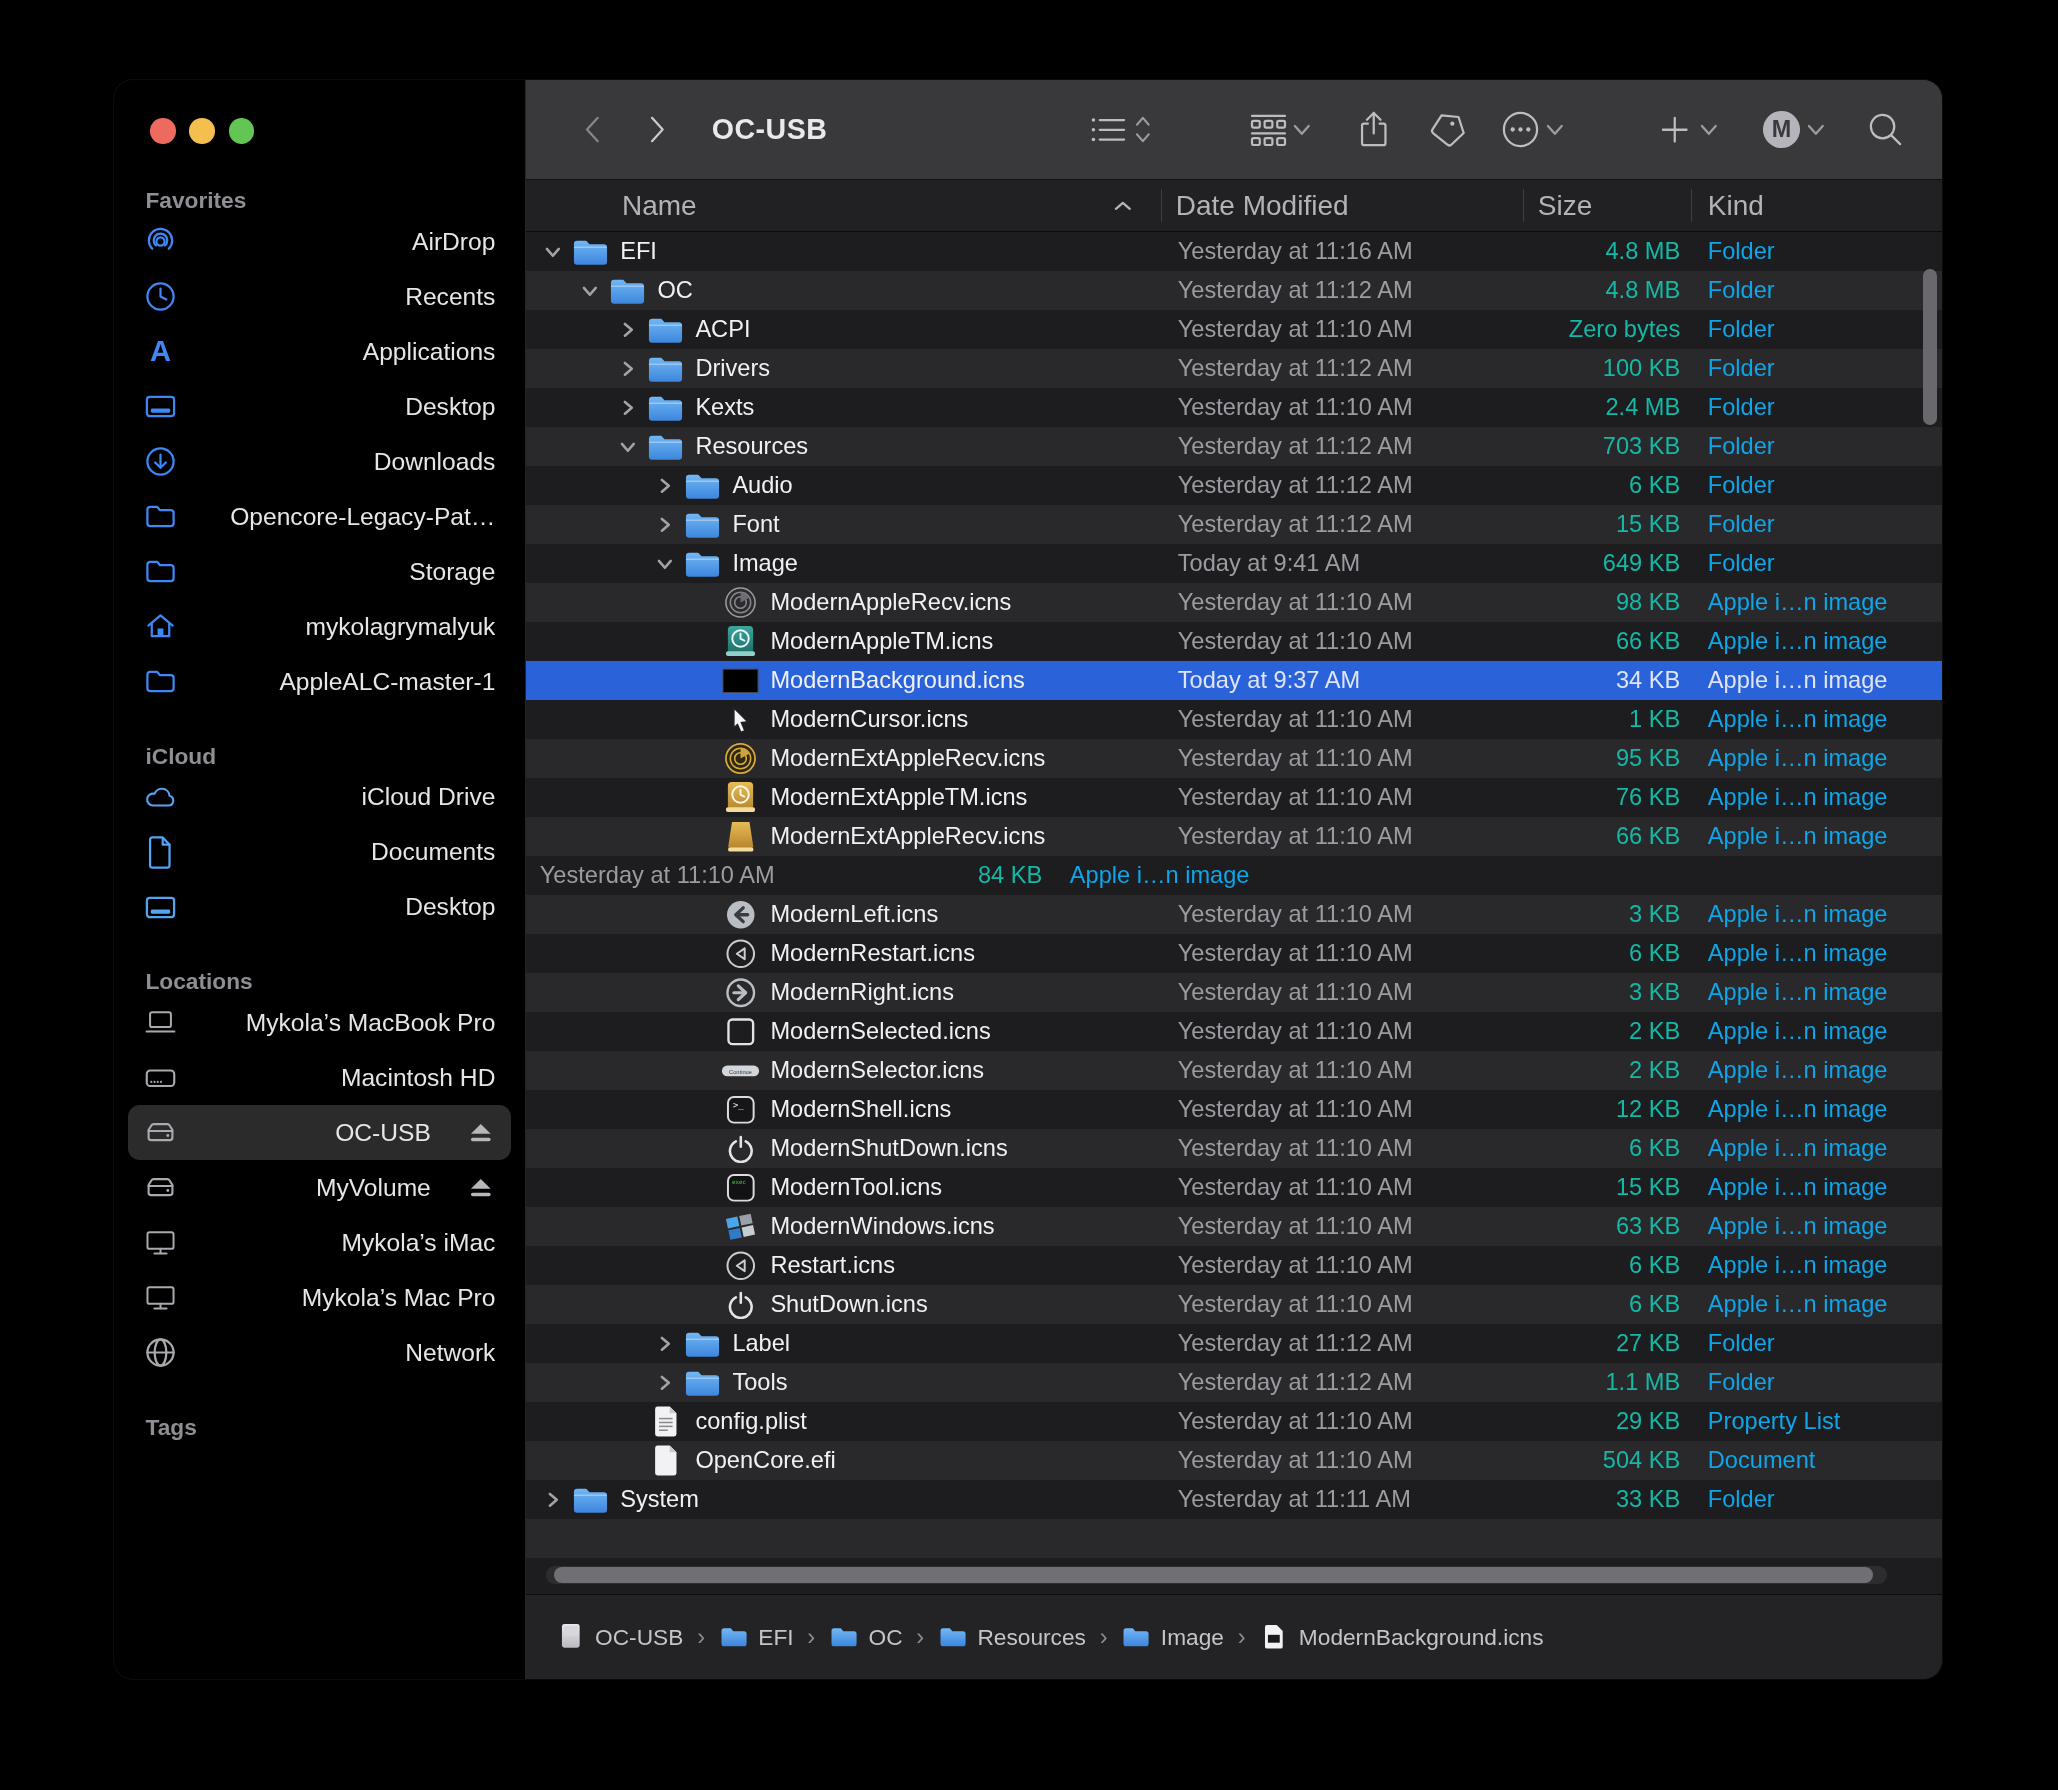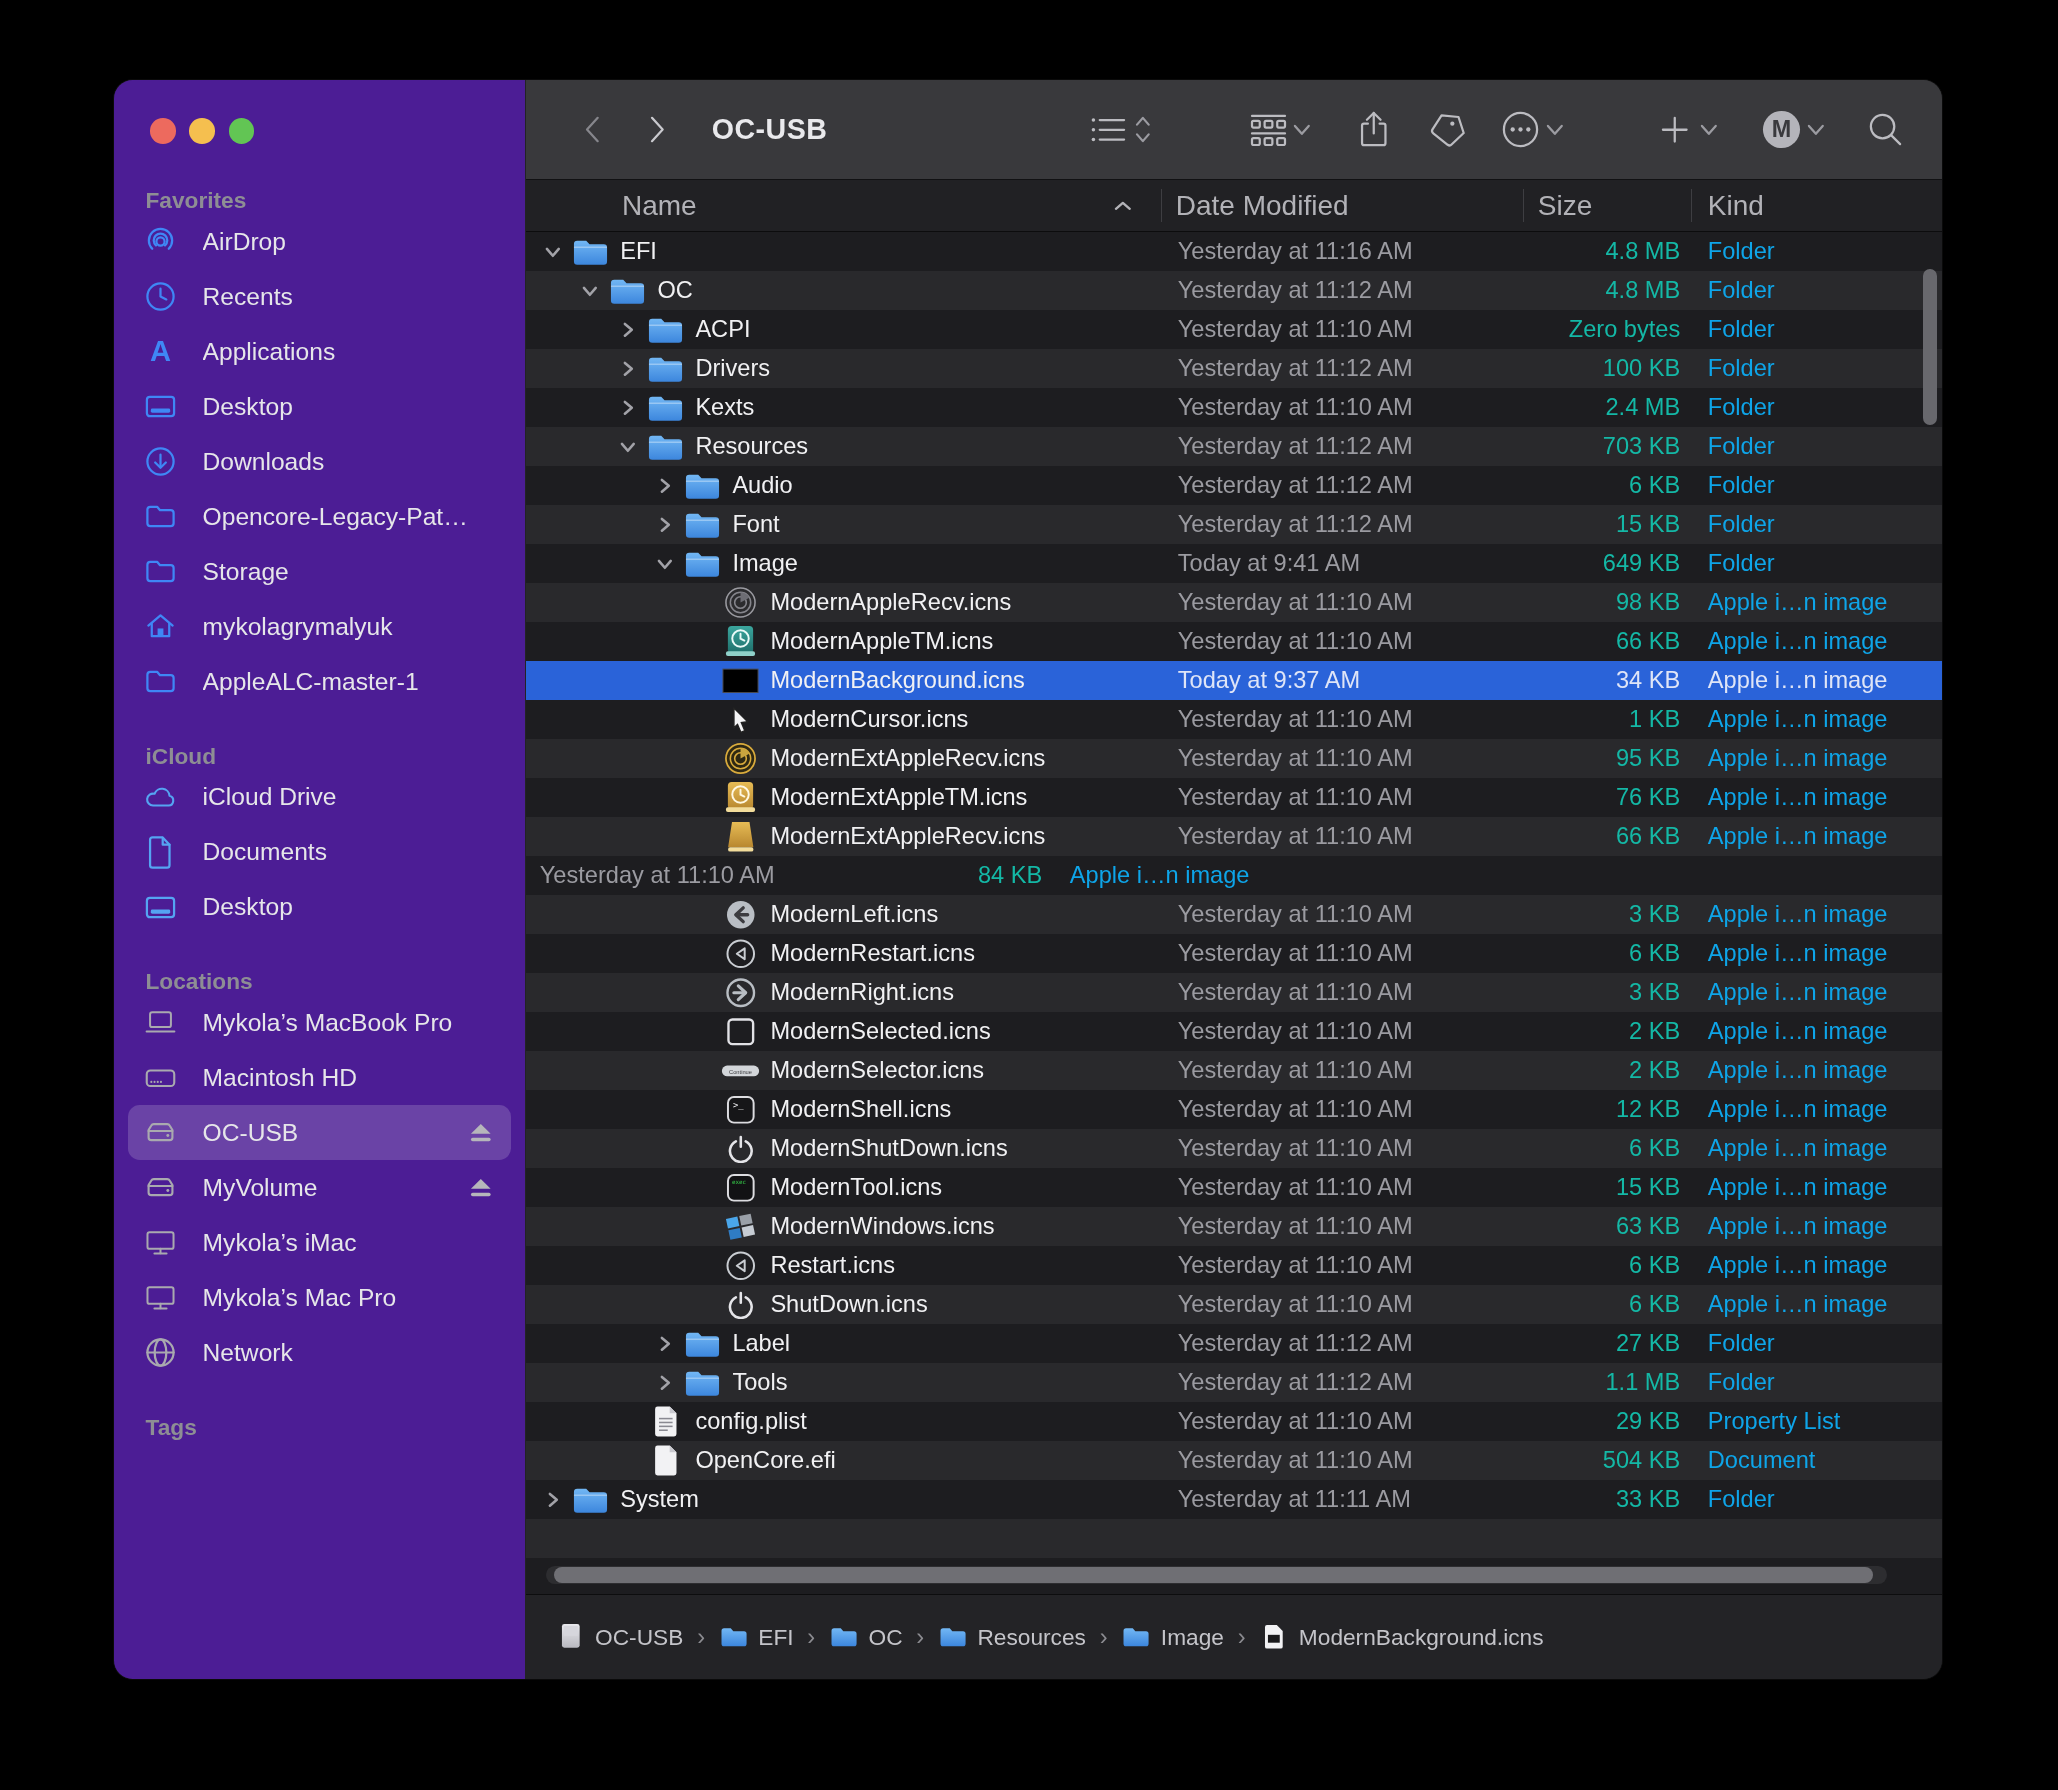--- a/index.html
+++ b/index.html
@@ -1,26 +1,26 @@
 <!DOCTYPE html>
 <html><head>
 <meta charset="utf-8">
 <style>
   * { margin:0; padding:0; box-sizing:border-box; }
   html,body { width:2059px; height:1791px; background:#000; font-family:"Liberation Sans","DejaVu Sans",sans-serif; overflow:hidden; }
   .window { position:absolute; left:113px; top:79px; width:1830px; height:1601px;
     border-radius:19.7px; overflow:hidden; display:flex; background:#1e1e20;
     box-shadow:0 39px 89px rgba(0,0,0,.8); border:1px solid #0a0a0a; }
   
-  .sidebar { width:412px; background:#4c1d95; flex:none; position:relative; border-right:1px solid #232325; }
+  .sidebar { width:412px; background:#000000; flex:none; position:relative; border-right:1px solid #232325; }
   .traffic { position:absolute; left:36px; top:38px; display:flex; gap:13.8px; }
   .traffic span { width:25.6px; height:25.6px; border-radius:50%; display:block; }
   .sb-scroll { position:absolute; top:95px; left:0; right:0; bottom:0; padding:0 13.8px; }
   .sb-header { font-size:22.7px; font-weight:700; color:#8e8e94; padding:0 17.7px; height:39px; display:flex; align-items:flex-end; }
-  .sb-item { height:55px; display:flex; align-items:center; gap:26px; padding:0 15.8px; border-radius:11.8px; color:#e6e6e9; font-size:24.6px; position:relative; }
+  .sb-item { height:55px; display:flex; align-items:center; gap:35px; padding:0 15.8px; border-radius:11.8px; color:#e6e6e9; font-size:24.6px; position:relative;text-align:right; }
   .sb-item.selected { background:rgba(255,255,255,.17); }
   .sb-item .ic { width:33px; height:33px; flex:none; display:flex; align-items:center; justify-content:center; }
   .sb-item .lbl { white-space:nowrap; overflow:hidden; text-overflow:ellipsis; flex:1; }
   .sb-item .eject { margin-left:auto; flex:none; width:29.6px; height:29.6px; color:#b6b6bb; }
   .c-fav { color:#3f87f5; } .c-icl { color:#55a4f2; } .c-loc { color:#a9a9af; }
   .sb-gap { height:21.7px; }
   
   .main { flex:1; display:flex; flex-direction:column; min-width:0; }
   .toolbar { height:99px; background:#39393c; flex:none; display:flex; align-items:center; padding:0 35px 0 45px; color:#bcbcc1; }
   .tb-title { font-size:28.6px; font-weight:700; color:#e9e9ec; margin-left:33px; letter-spacing:0.5px; }

